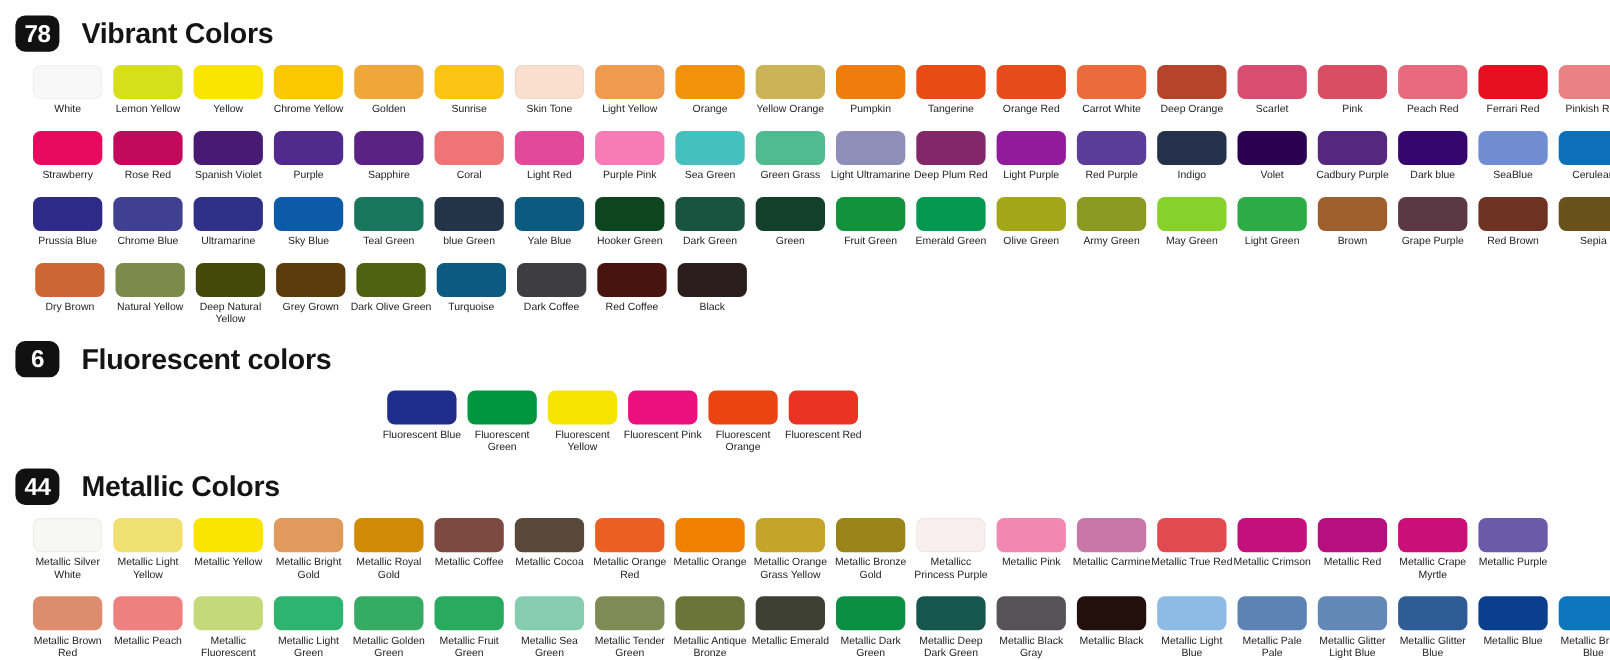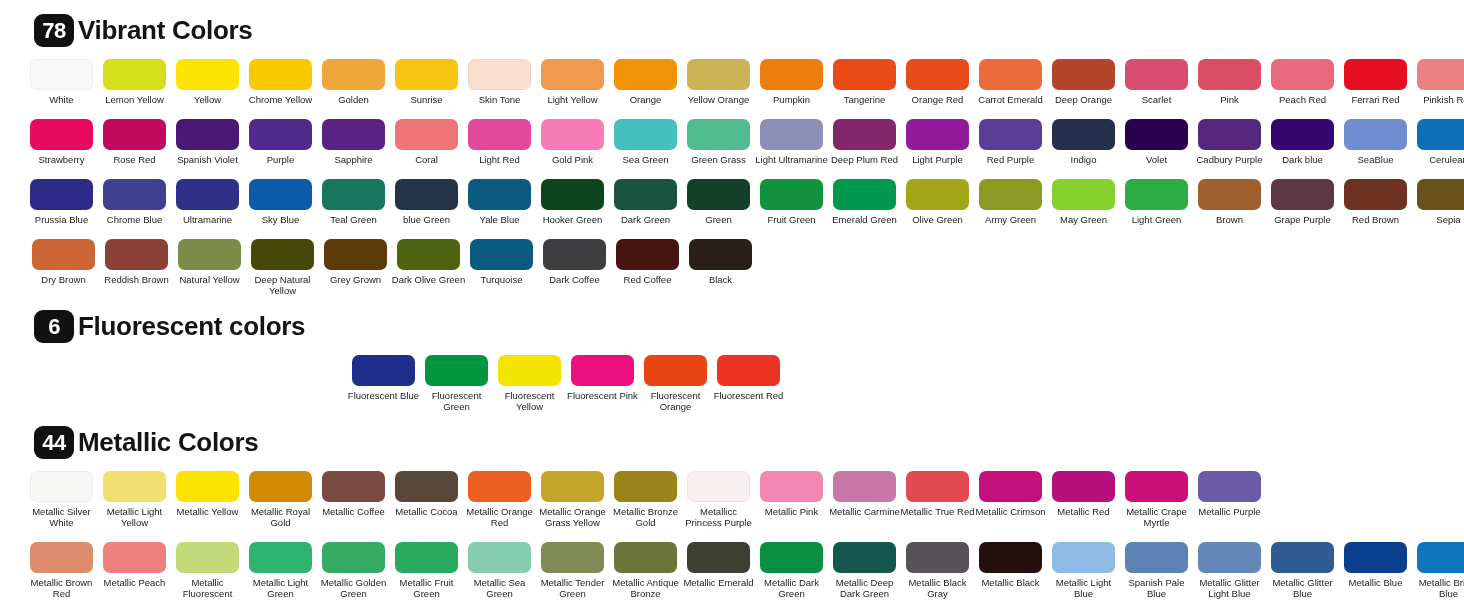--- a/index.html
+++ b/index.html
@@ -19,22 +19,22 @@
     width: 1464px;
     height: 600px;
     padding: 0;
     box-sizing: border-box;
   }
 
   
   .section-head {
     display: flex;
     align-items: center;
-    gap: 4px;
-    padding-left: 34px;
+    gap: 20px;
+    padding-left: 14px;
   }
   .count-badge {
     display: flex;
     align-items: center;
     justify-content: center;
     background: #111111;
     color: #ffffff;
     border-radius: 9px;
     font-weight: bold;
     font-size: 22px;
@@ -148,21 +148,21 @@
           <div class="cell">
             <div class="chip" style="background: rgb(233, 75, 23);"></div>
             <div class="cell-label">Tangerine</div>
           </div>
           <div class="cell">
             <div class="chip" style="background: rgb(232, 75, 26);"></div>
             <div class="cell-label">Orange Red</div>
           </div>
           <div class="cell">
             <div class="chip" style="background: rgb(236, 107, 61);"></div>
-            <div class="cell-label">Carrot Emerald</div>
+            <div class="cell-label">Carrot White</div>
           </div>
           <div class="cell">
             <div class="chip" style="background: rgb(181, 68, 42);"></div>
             <div class="cell-label">Deep Orange</div>
           </div>
           <div class="cell">
             <div class="chip" style="background: rgb(217, 78, 112);"></div>
             <div class="cell-label">Scarlet</div>
           </div>
           <div class="cell">
@@ -206,21 +206,21 @@
           <div class="cell">
             <div class="chip" style="background: rgb(238, 116, 118);"></div>
             <div class="cell-label">Coral</div>
           </div>
           <div class="cell">
             <div class="chip" style="background: rgb(227, 73, 154);"></div>
             <div class="cell-label">Light Red</div>
           </div>
           <div class="cell">
             <div class="chip" style="background: rgb(247, 123, 180);"></div>
-            <div class="cell-label">Gold Pink</div>
+            <div class="cell-label">Purple Pink</div>
           </div>
           <div class="cell">
             <div class="chip" style="background: rgb(70, 191, 191);"></div>
             <div class="cell-label">Sea Green</div>
           </div>
           <div class="cell">
             <div class="chip" style="background: rgb(79, 187, 142);"></div>
             <div class="cell-label">Green Grass</div>
           </div>
           <div class="cell">
@@ -343,24 +343,20 @@
           </div>
           <div class="cell">
             <div class="chip" style="background: rgb(104, 81, 27);"></div>
             <div class="cell-label">Sepia</div>
           </div>
         </div>
         <div class="swatch-row" style="margin-top: 14px; padding-left: 32px;">
           <div class="cell">
             <div class="chip" style="background: rgb(205, 102, 52);"></div>
             <div class="cell-label">Dry Brown</div>
-          </div>
-          <div class="cell">
-            <div class="chip" style="background: rgb(141, 65, 54);"></div>
-            <div class="cell-label">Reddish Brown</div>
           </div>
           <div class="cell">
             <div class="chip" style="background: rgb(124, 138, 74);"></div>
             <div class="cell-label">Natural Yellow</div>
           </div>
           <div class="cell">
             <div class="chip" style="background: rgb(70, 72, 10);"></div>
             <div class="cell-label">Deep Natural Yellow</div>
           </div>
           <div class="cell">
@@ -434,36 +430,44 @@
           </div>
           <div class="cell">
             <div class="chip" style="background: rgb(239, 224, 112);"></div>
             <div class="cell-label">Metallic Light Yellow</div>
           </div>
           <div class="cell">
             <div class="chip" style="background: rgb(251, 229, 0);"></div>
             <div class="cell-label">Metallic Yellow</div>
           </div>
           <div class="cell">
+            <div class="chip" style="background: rgb(224, 154, 92);"></div>
+            <div class="cell-label">Metallic Bright Gold</div>
+          </div>
+          <div class="cell">
             <div class="chip" style="background: rgb(208, 138, 6);"></div>
             <div class="cell-label">Metallic Royal Gold</div>
           </div>
           <div class="cell">
             <div class="chip" style="background: rgb(125, 74, 66);"></div>
             <div class="cell-label">Metallic Coffee</div>
           </div>
           <div class="cell">
             <div class="chip" style="background: rgb(88, 72, 58);"></div>
             <div class="cell-label">Metallic Cocoa</div>
           </div>
           <div class="cell">
             <div class="chip" style="background: rgb(235, 95, 34);"></div>
             <div class="cell-label">Metallic Orange Red</div>
           </div>
           <div class="cell">
+            <div class="chip" style="background: rgb(240, 129, 0);"></div>
+            <div class="cell-label">Metallic Orange</div>
+          </div>
+          <div class="cell">
             <div class="chip" style="background: rgb(197, 164, 42);"></div>
             <div class="cell-label">Metallic Orange Grass Yellow</div>
           </div>
           <div class="cell">
             <div class="chip" style="background: rgb(154, 131, 24);"></div>
             <div class="cell-label">Metallic Bronze Gold</div>
           </div>
           <div class="cell">
             <div class="chip pale" style="background: rgb(249, 238, 240);"></div>
             <div class="cell-label">Metallicc Princess Purple</div>
@@ -553,21 +557,21 @@
           <div class="cell">
             <div class="chip" style="background: rgb(35, 16, 13);"></div>
             <div class="cell-label">Metallic Black</div>
           </div>
           <div class="cell">
             <div class="chip" style="background: rgb(141, 187, 230);"></div>
             <div class="cell-label">Metallic Light Blue</div>
           </div>
           <div class="cell">
             <div class="chip" style="background: rgb(92, 131, 180);"></div>
-            <div class="cell-label">Spanish Pale Blue</div>
+            <div class="cell-label">Metallic Pale Pale</div>
           </div>
           <div class="cell">
             <div class="chip" style="background: rgb(99, 135, 182);"></div>
             <div class="cell-label">Metallic Glitter Light Blue</div>
           </div>
           <div class="cell">
             <div class="chip" style="background: rgb(47, 92, 149);"></div>
             <div class="cell-label">Metallic Glitter Blue</div>
           </div>
           <div class="cell">

